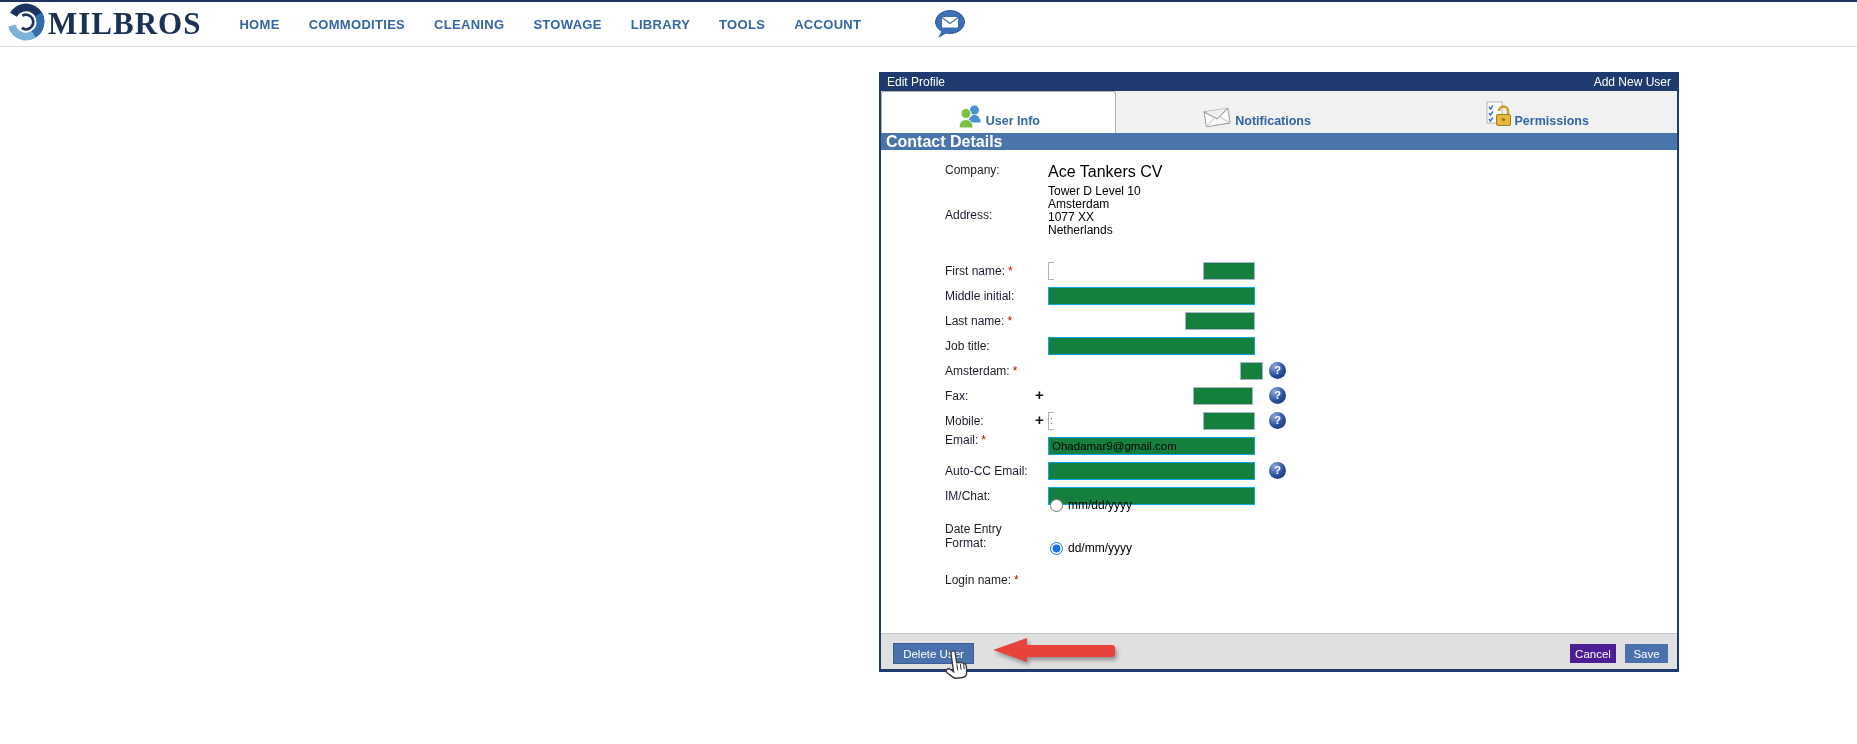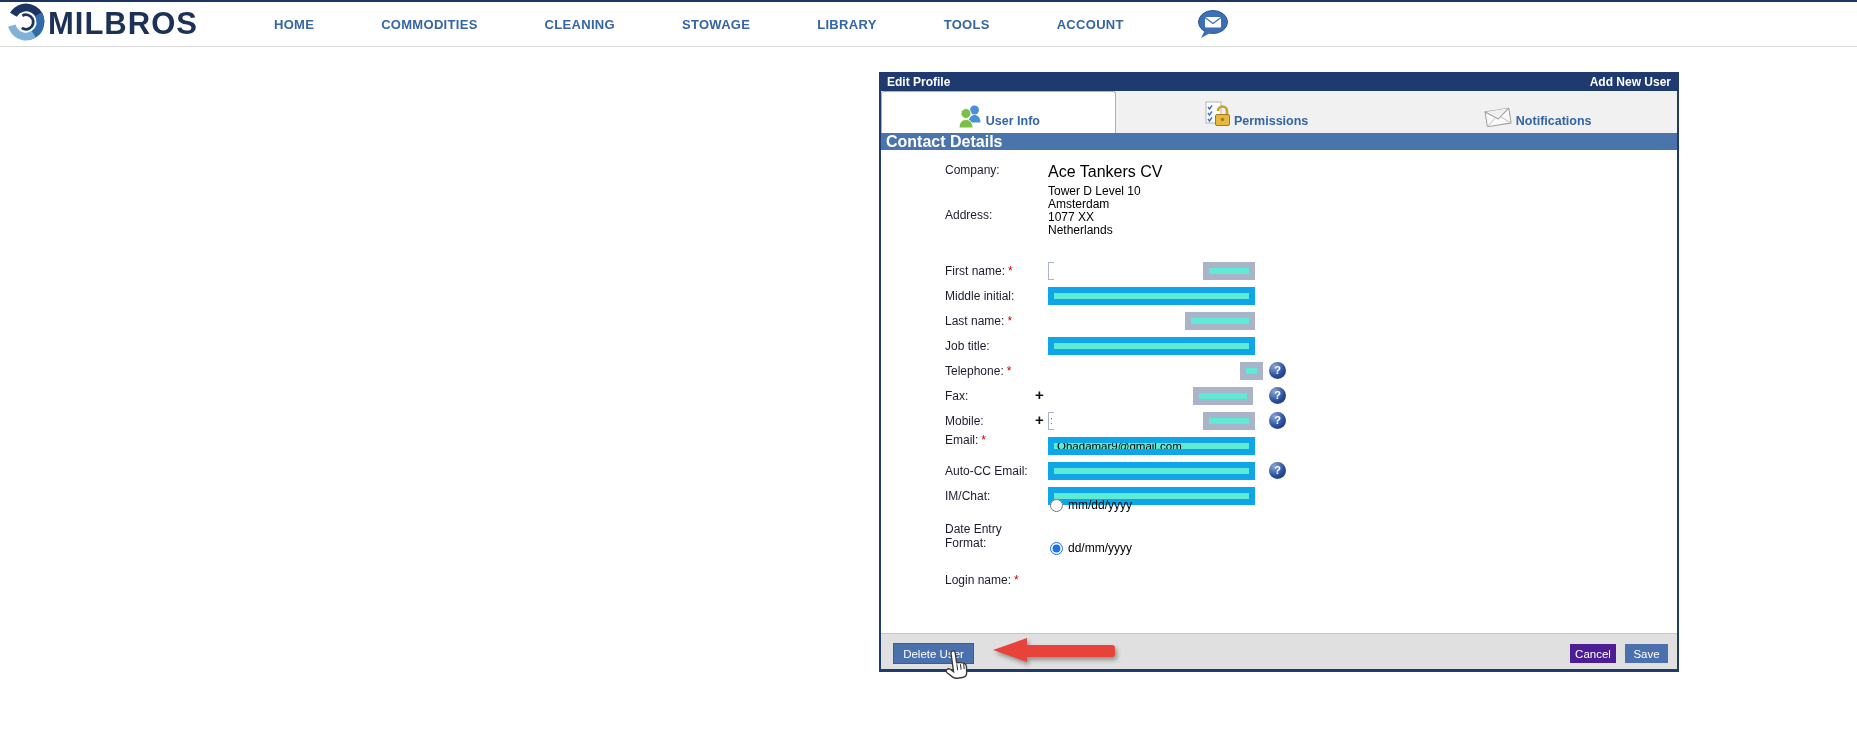--- a/index.html
+++ b/index.html
@@ -10,41 +10,40 @@
   }
 
   
   .topnav {
     position:absolute; left:0; top:0; width:1857px; height:47px;
     background:#fff; border-top:2px solid #1d3461; border-bottom:1px solid #d9d9d9;
     display:flex; align-items:center;
   }
   .brand { display:flex; align-items:center; margin-left:6px; }
   .brand-text {
-    font-size:31px; font-weight:bold; color:#1b3156; letter-spacing:1px; margin-left:2px;
+    font-size:31px; font-weight:bold; color:#1b3156; letter-spacing:1px; margin-left:2px;font-family:Liberation Serif, serif;
   }
   .nav-items { display:flex; align-items:center; gap:29px; margin-left:38px; }
   .nav-link {
     font-size:13px; font-weight:bold; color:#3465a4; letter-spacing:.3px; cursor:pointer;
     white-space:nowrap;
-    margin-left:38px;
   }
   .chat-btn { margin-left:72px; cursor:pointer; display:flex; }
 
   
   .panel {
     position:absolute; left:879px; top:72px; width:800px; height:600px;
     border-left:2px solid #1e3a6e; border-right:2px solid #1e3a6e; border-bottom:3px solid #1e3a6e;
     background:#fff;
   }
   .panel-header {
     position:absolute; left:0; right:0; top:0; height:19px; background:#1e3a6e;
     display:flex; justify-content:space-between; align-items:center; padding:0 6px;
   }
-  .panel-header span { color:#fff; font-size:12px; font-weight:bold; }
+  .panel-header span { color:#fff; font-size:12px; font-weight:normal; }
   .panel-header .action { cursor:pointer; }
 
   .tabs {
     position:absolute; left:0; right:0; top:19px; height:42px; background:#f1f1f1;
     display:flex;
   }
   .tab {
     display:flex; align-items:flex-end; justify-content:center; gap:2px;
     padding-bottom:3px; cursor:pointer; flex:1 1 33.3%;
   }
@@ -62,21 +61,21 @@
   .section-bar span { color:#fff; font-size:16px; font-weight:bold; }
 
   .form { position:absolute; left:0; right:0; top:78px; height:483px; background:#fff; }
   .row { position:absolute; left:0; right:0; }
   .flabel { position:absolute; left:64px; font-size:12px; color:#1c1c2e; white-space:nowrap; }
   .req { color:#cc0000; margin-left:3px; font-size:12px; }
   .fvalue { position:absolute; left:167px; font-size:16px; color:#000; white-space:nowrap; }
   .addr-lines div { font-size:12px; line-height:13px; color:#000; }
 
   .tbox {
-    position:absolute; height:18px; background:#5eead4; border:6px solid #0ea5e9;
+    position:absolute; height:18px; background:#15803d; border:1px solid #0ea5e9;
     font-size:11.5px; font-family:"Liberation Sans", sans-serif; padding:0 3px; color:#000;
   }
   input.tbox { outline:none; }
   .fragment { border-color:#aab4c8; }
   .bracket {
     position:absolute; width:6px; height:18px;
     border-left:1px solid #aab4c8; border-top:1px solid #aab4c8; border-bottom:1px solid #aab4c8;
     font-size:10px; color:#c05000; line-height:16px; padding-left:1px;
   }
   .plus { position:absolute; left:154px; font-size:15px; font-weight:bold; color:#111; }
@@ -168,44 +167,44 @@
           <circle cx="17.5" cy="7" r="4.5" fill="#4a90d9"></circle>
           <path d="M11.5 19.5 c0-5 3-7.5 6-7.5 s6 2.5 6 7.5 z" fill="#4a90d9"></path>
           <circle cx="9" cy="10.5" r="5" fill="#7ac143" stroke="#fff" stroke-width="1"></circle>
           <path d="M2 25 c0-6 3.5-8.5 7-8.5 s7 2.5 7 8.5 z" fill="#7ac143" stroke="#fff" stroke-width="1"></path>
         </svg>
       </span>
       <span class="tab-label">User Info</span>
     </div>
     <div class="tab">
       <span class="tab-icon">
+        <svg width="32" height="26" viewBox="0 0 32 26">
+          <g transform="rotate(-9 16 13)">
+            <rect x="4" y="6" width="24" height="15" fill="#fafafa" stroke="#9a9a9a"></rect>
+            <path d="M4 6 L16 15 L28 6" fill="#f0f0f0" stroke="#9a9a9a"></path>
+            <path d="M4 21 L13 13.5 M28 21 L19 13.5" stroke="#c9c9c9" fill="none"></path>
+          </g>
+        </svg>
+      </span>
+      <span class="tab-label">Notifications</span>
+    </div>
+    <div class="tab">
+      <span class="tab-icon">
         <svg width="28" height="29" viewBox="0 0 28 29">
           <rect x="2" y="1" width="15" height="21" fill="#fdfdfd" stroke="#b5b5b5"></rect>
           <path d="M4 6 l1.5 2 2.5-3.5" stroke="#3a6fd8" stroke-width="1.4" fill="none"></path>
           <path d="M4 12 l1.5 2 2.5-3.5" stroke="#3a6fd8" stroke-width="1.4" fill="none"></path>
           <path d="M4 18 l1.5 2 2.5-3.5" stroke="#3a6fd8" stroke-width="1.4" fill="none"></path>
           <path d="M14 10 a4.5 4.5 0 0 1 9 0 v4" fill="none" stroke="#c9a227" stroke-width="2.6"></path>
           <rect x="11.5" y="13.5" width="14" height="11" rx="1.5" fill="#e6b93c" stroke="#a07d1c"></rect>
           <circle cx="18.5" cy="18.5" r="1.7" fill="#a07d1c"></circle>
         </svg>
       </span>
       <span class="tab-label">Permissions</span>
     </div>
-    <div class="tab">
-      <span class="tab-icon">
-        <svg width="32" height="26" viewBox="0 0 32 26">
-          <g transform="rotate(-9 16 13)">
-            <rect x="4" y="6" width="24" height="15" fill="#fafafa" stroke="#9a9a9a"></rect>
-            <path d="M4 6 L16 15 L28 6" fill="#f0f0f0" stroke="#9a9a9a"></path>
-            <path d="M4 21 L13 13.5 M28 21 L19 13.5" stroke="#c9c9c9" fill="none"></path>
-          </g>
-        </svg>
-      </span>
-      <span class="tab-label">Notifications</span>
-    </div>
   </div>
 
   <div class="section-bar">
     <span>Contact Details</span>
   </div>
 
   <div class="form">
 
     <div class="row" style="top:13px">
       <span class="flabel">Company:</span>
@@ -237,21 +236,21 @@
       <span class="flabel" style="top:164px"><span>Last name:</span><span class="req">*</span></span>
       <div class="tbox fragment" style="left:304px; top:162px; width:70px"></div>
     </div>
 
     <div>
       <span class="flabel" style="top:189px">Job title:</span>
       <input class="tbox" style="left: 167px; top: 187px; width: 207px;">
     </div>
 
     <div>
-      <span class="flabel" style="top:214px"><span>Telephone:</span><span class="req">*</span></span>
+      <span class="flabel" style="top:214px"><span>Amsterdam:</span><span class="req">*</span></span>
       <div class="tbox fragment" style="left:359px; top:212px; width:23px"></div>
       <span class="help" style="top:212px">?</span>
     </div>
 
     <div>
       <span class="flabel" style="top:239px">Fax:</span>
       <span class="plus" style="top:236px">+</span>
       <div class="tbox fragment" style="left:312px; top:237px; width:60px"></div>
       <span class="help" style="top:237px">?</span>
     </div>

